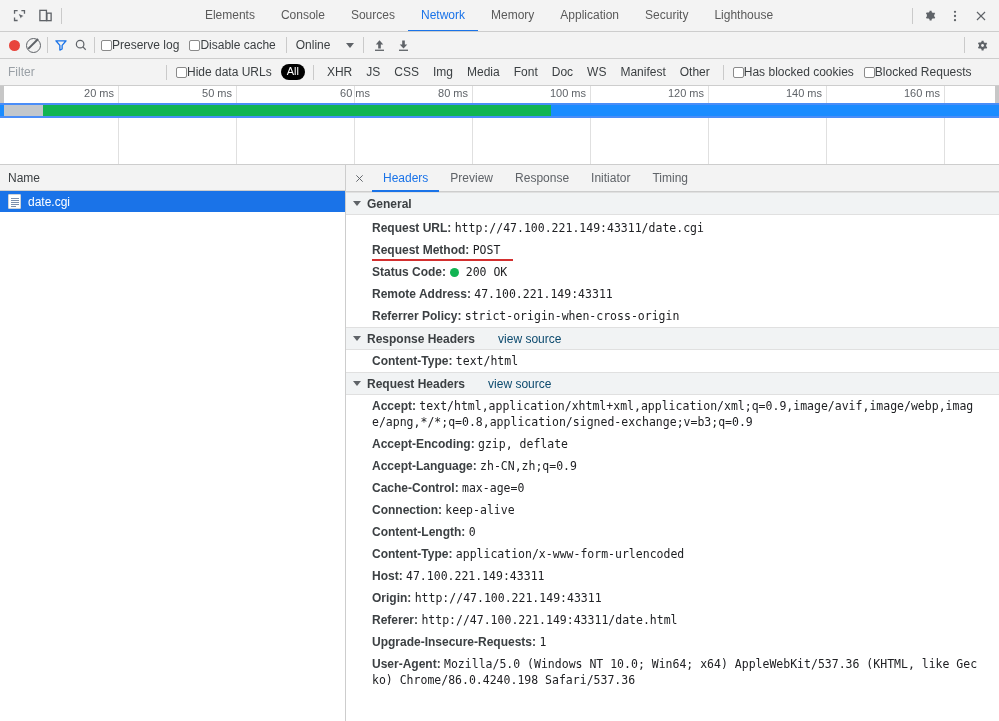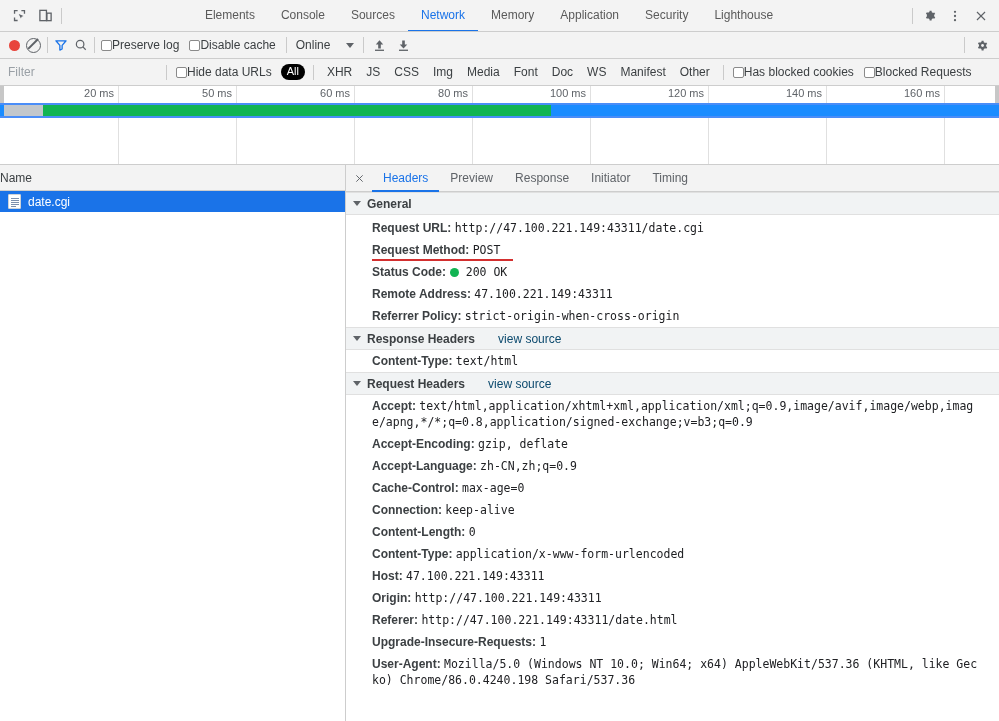--- a/index.html
+++ b/index.html
@@ -304,20 +304,21 @@
     border-right: 1px solid #cdcdcd;
     background: #fff;
   }
   .lp-header {
     height: 25px;
     min-height: 25px;
     display: flex;
     align-items: center;
     background: #f3f3f3;
     border-bottom: 1px solid #cdcdcd;
+    padding-left: 8px;
     font-size: 12px;
     color: #3c4043;
   }
   .lp-rows { flex: 1; overflow: hidden; }
   .req-row {
     height: 21px;
     display: flex;
     align-items: center;
     background: #1a73e8;
     color: #fff;
@@ -613,21 +614,21 @@
     <div class="tickline" style="left:236px"></div>
     <div class="tickline" style="left:354px"></div>
     <div class="tickline" style="left:472px"></div>
     <div class="tickline" style="left:590px"></div>
     <div class="tickline" style="left:708px"></div>
     <div class="tickline" style="left:826px"></div>
     <div class="tickline" style="left:944px"></div>
 
     <div class="ticklabel" style="left:118px">20 ms</div>
     <div class="ticklabel" style="left:236px">50 ms</div>
-    <div class="ticklabel" style="left:354px">60 ms</div>
+    <div class="ticklabel" style="left:374px">60 ms</div>
     <div class="ticklabel" style="left:472px">80 ms</div>
     <div class="ticklabel" style="left:590px">100 ms</div>
     <div class="ticklabel" style="left:708px">120 ms</div>
     <div class="ticklabel" style="left:826px">140 ms</div>
     <div class="ticklabel" style="left:944px">160 ms</div>
 
     <div class="obar-band band-blue-outer"></div>
     <div class="obar-band band-blue-inner"></div>
     <div class="seg seg-grey" style="left:4px;width:39px"></div>
     <div class="seg seg-green" style="left:43px;width:508px"></div>

